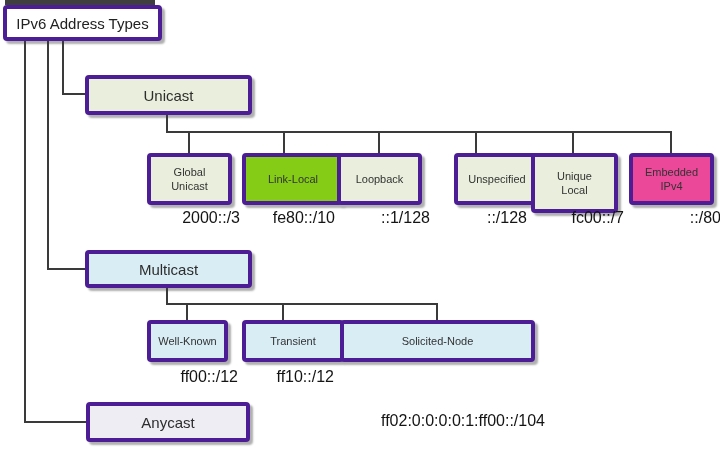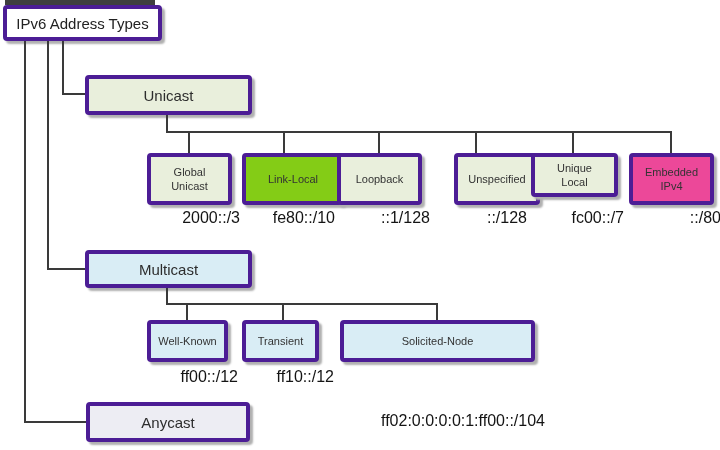--- a/index.html
+++ b/index.html
@@ -61,21 +61,21 @@
   </div>
   <div class="box node-box" style="left: 242px; top: 153px; width: 102px; height: 52px; background: #84cc16;">
     <span>Link-Local</span>
   </div>
   <div class="box node-box" style="left: 337px; top: 153px; width: 85px; height: 52px; background: rgb(233, 239, 220);">
     <span>Loopback</span>
   </div>
   <div class="box node-box" style="left: 454px; top: 153px; width: 86px; height: 52px; background: rgb(233, 239, 220);">
     <span>Unspecified</span>
   </div>
-  <div class="box node-box" style="left: 531px; top: 153px; width: 87px; height: 44px; background: rgb(233, 239, 220);">
+  <div class="box node-box" style="left: 531px; top: 153px; width: 87px; height: 60px; background: rgb(233, 239, 220);">
     <span>Unique
 Local</span>
   </div>
   <div class="box node-box" style="left: 629px; top: 153px; width: 85px; height: 52px; background: #ec4899;">
     <span>Embedded
 IPv4</span>
   </div>
 
   <div class="prefix" style="left:140px;top:209px;width:100px;">2000::/3</div>
   <div class="prefix" style="left:235px;top:209px;width:100px;">fe80::/10</div>
@@ -90,21 +90,21 @@
 
   <div class="line" style="left:166px;top:288px;width:2px;height:17px;"></div>
   <div class="line" style="left:166px;top:303px;width:272px;height:2px;"></div>
   <div class="line" style="left:186px;top:303px;width:2px;height:17px;"></div>
   <div class="line" style="left:282px;top:303px;width:2px;height:17px;"></div>
   <div class="line" style="left:436px;top:303px;width:2px;height:17px;"></div>
 
   <div class="box node-box" style="left: 147px; top: 320px; width: 81px; height: 42px; background: rgb(217, 237, 245);">
     <span>Well-Known</span>
   </div>
-  <div class="box node-box" style="left: 242px; top: 320px; width: 77px; height: 42px; background: rgb(217, 237, 245);">
+  <div class="box node-box" style="left: 242px; top: 320px; width: 102px; height: 42px; background: rgb(217, 237, 245);">
     <span>Transient</span>
   </div>
   <div class="box node-box" style="left: 340px; top: 320px; width: 195px; height: 42px; background: rgb(217, 237, 245);">
     <span>Solicited-Node</span>
   </div>
 
   <div class="prefix" style="left:138px;top:368px;width:100px;">ff00::/12</div>
   <div class="prefix" style="left:234px;top:368px;width:100px;">ff10::/12</div>
   <div class="prefix" style="left:330px;top:368px;width:215px;margin-top:44px;">ff02:0:0:0:0:1:ff00::/104</div>
 

